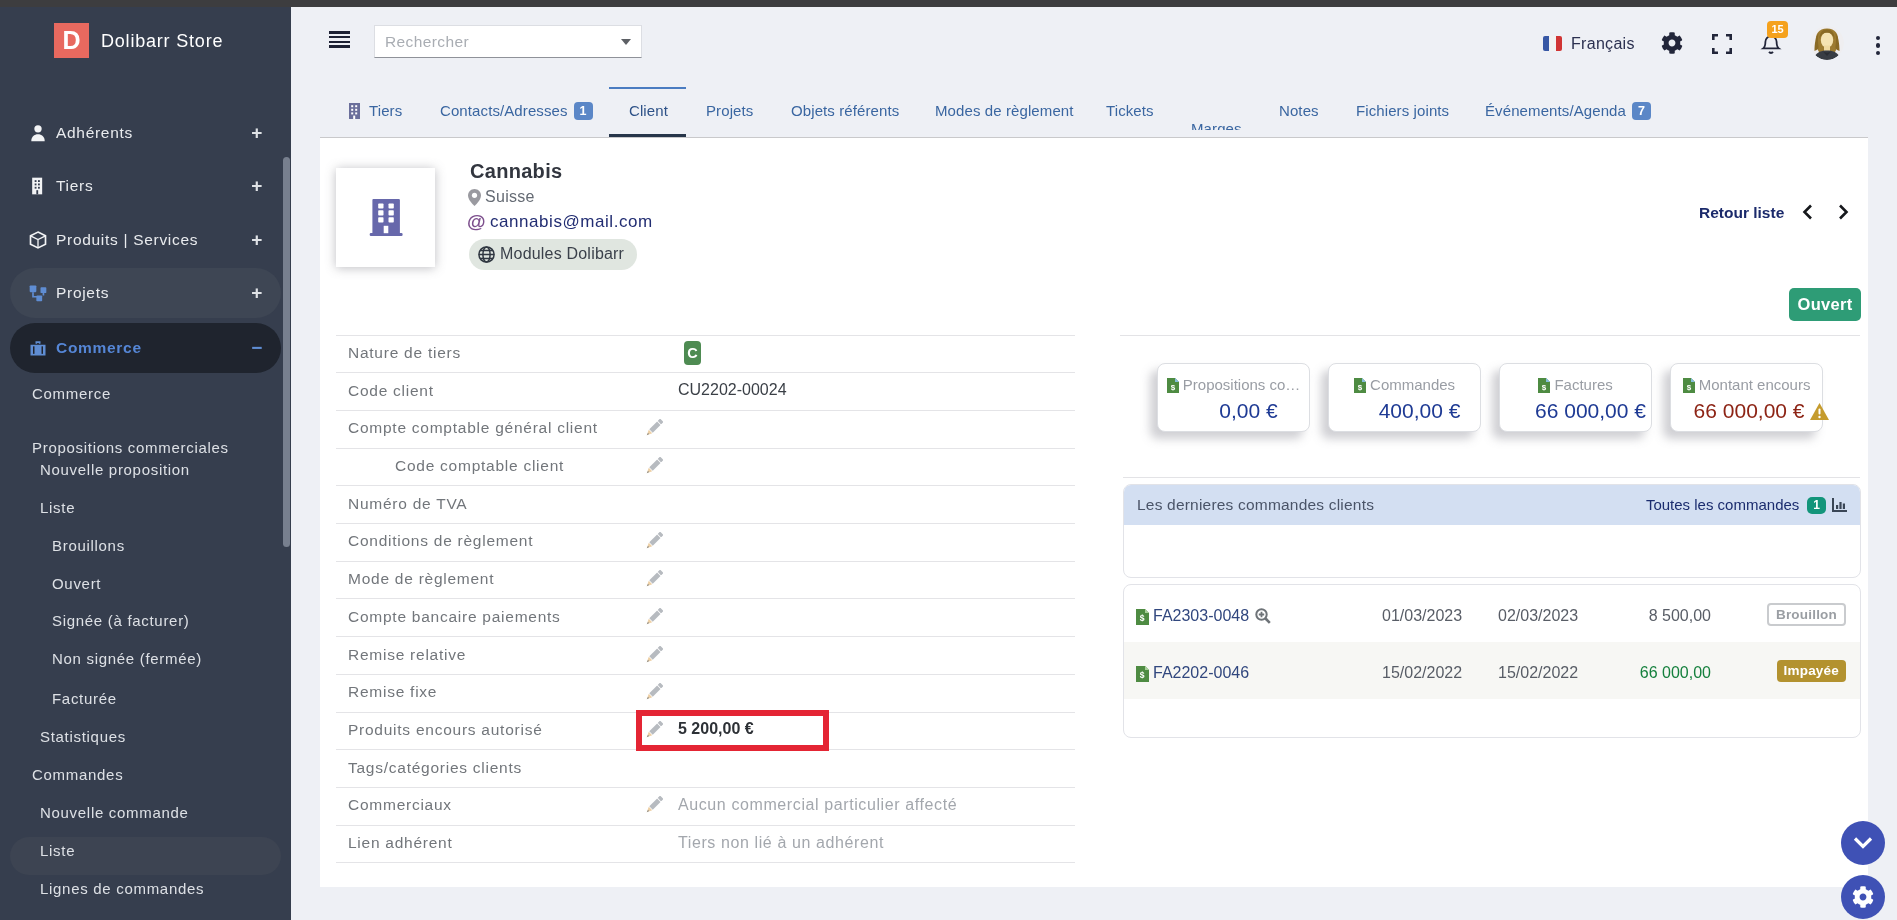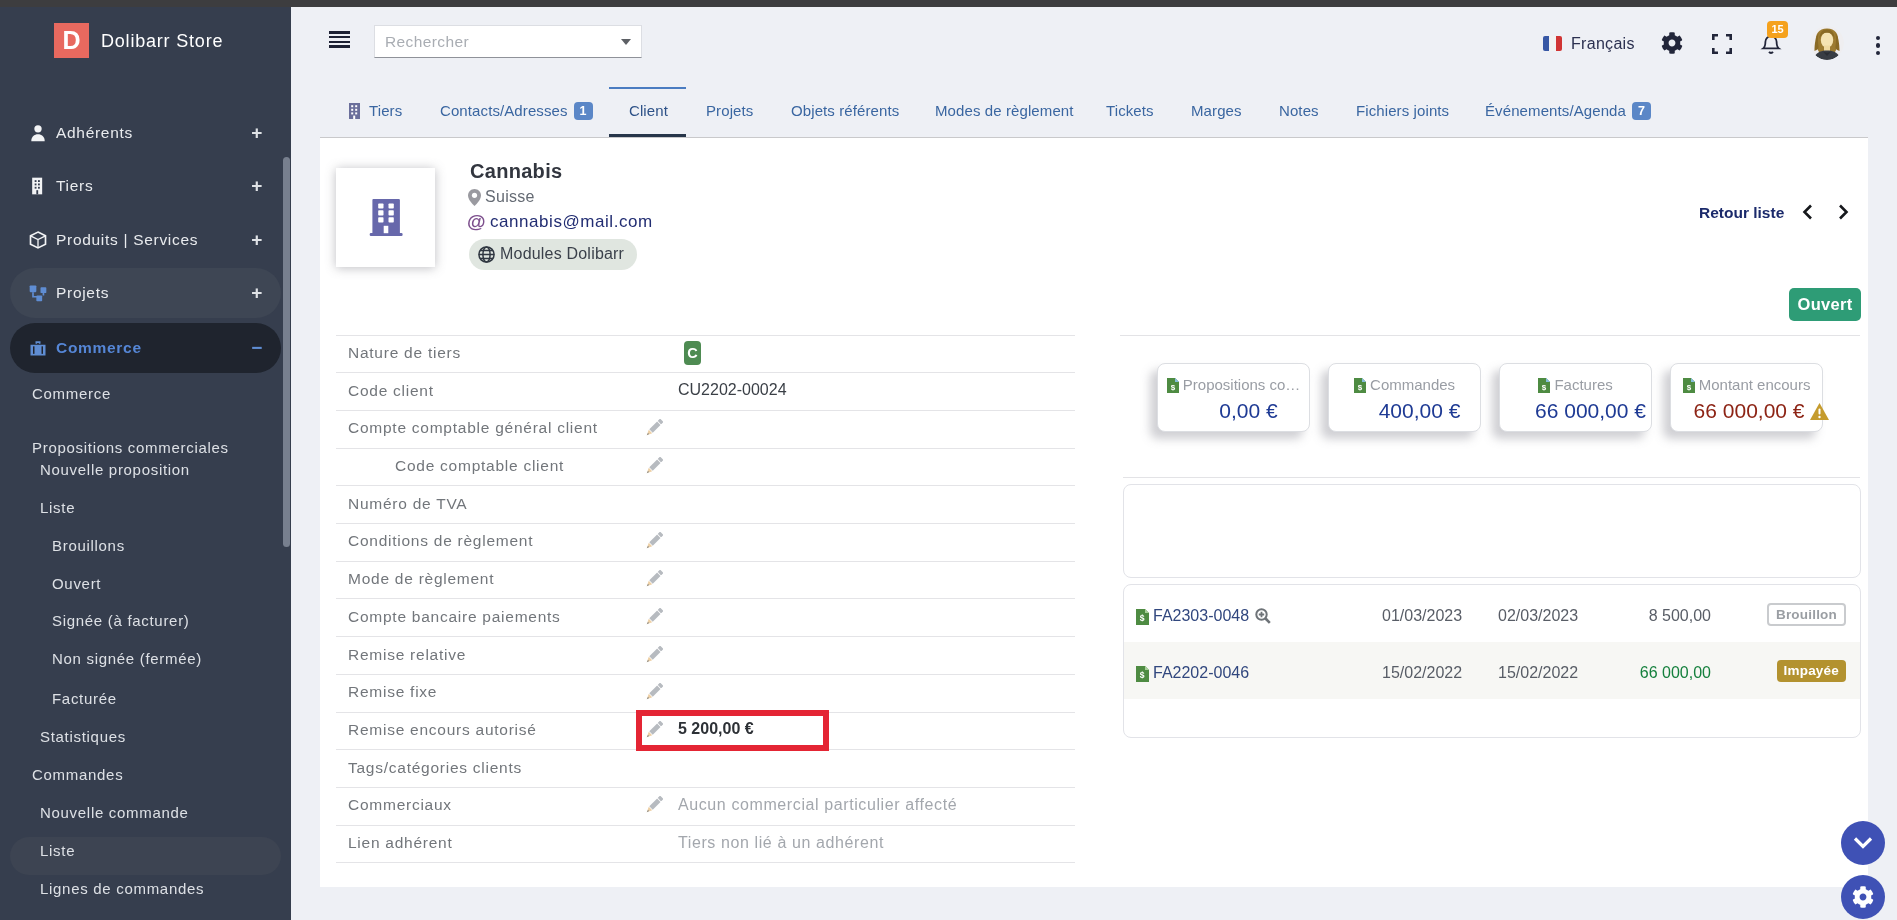--- a/index.html
+++ b/index.html
@@ -219,21 +219,21 @@
         <rect x="5.2" y="12.6" width="2" height="3.4"></rect>
       </g>
     </svg>
   <div class="tab" style="left:49px;">Tiers</div>
   <div class="tab" style="left:120px;">Contacts/Adresses<span class="tbadge">1</span></div>
   <div class="tab" style="left:309px; color:#2e5288;">Client</div>
   <div class="tab" style="left:386px;">Projets</div>
   <div class="tab" style="left:471px;">Objets référents</div>
   <div class="tab" style="left:615px;">Modes de règlement</div>
   <div class="tab" style="left:786px;">Tickets</div>
-  <div class="tab" style="left:871px;">Marges</div>
+  <div class="tab" style="left:871px;margin-top:18px;">Marges</div>
   <div class="tab" style="left:959px;">Notes</div>
   <div class="tab" style="left:1036px;">Fichiers joints</div>
   <div class="tab" style="left:1165px;">Événements/Agenda<span class="tbadge">7</span></div>
 </div>
 
 <div id="card" class="abs">
   <div id="photobox" class="abs">
     <svg style="position:absolute; left:33px; top:31px;" width="34" height="38" viewBox="0 0 34 38" fill="#6768ab">
         <rect x="3.4" y="0" width="27.5" height="35.2" rx="1"></rect>
         <rect x="0.7" y="34" width="32.9" height="3" rx="1.2"></rect>
@@ -294,21 +294,21 @@
   <div class="flabel" style="top:214px;">Nature de tiers</div>
   <div class="flabel" style="top:251.5px;">Code client</div>
   <div class="flabel" style="top:289px;">Compte comptable général client</div>
   <div class="flabel" style="top:327px;margin-left:47px;">Code comptable client</div>
   <div class="flabel" style="top:364.5px;">Numéro de TVA</div>
   <div class="flabel" style="top:402px;">Conditions de règlement</div>
   <div class="flabel" style="top:440px;">Mode de règlement</div>
   <div class="flabel" style="top:477.5px;">Compte bancaire paiements</div>
   <div class="flabel" style="top:515.5px;">Remise relative</div>
   <div class="flabel" style="top:553px;">Remise fixe</div>
-  <div class="flabel" style="top:590.5px;">Remise encours autorisé</div>
+  <div class="flabel" style="top:590.5px;">Produits encours autorisé</div>
   <div class="flabel" style="top:628.5px;">Tags/catégories clients</div>
   <div class="flabel" style="top:666px;">Commerciaux</div>
   <div class="flabel" style="top:704px;">Lien adhérent</div>
 
   <svg class="pencil" style="top:289px;" viewBox="0 0 18 18">
       <g transform="rotate(45 9 9)">
         <rect x="6.6" y="-2" width="4.8" height="3.4" rx="0.6" fill="#b7bbc0"></rect>
         <rect x="6.6" y="2.2" width="4.8" height="11" fill="#b7bbc0"></rect>
         <path d="M6.6 14 L11.4 14 L9 19.2 Z" fill="#edcfa4"></path>
         <path d="M8.2 16.8 L9 19.2 L9.8 16.8 Z" fill="#7c8084"></path>
@@ -420,20 +420,29 @@
           <text x="6" y="11.5" font-size="8" fill="#fff" text-anchor="middle" font-weight="bold">$</text>
         </svg> Montant encours</div>
     <div class="sval" style="color:#8d2415;">66 000,00 € <svg width="19" height="17" viewBox="0 0 19 17" style="vertical-align:-2px;">
           <path d="M9.5 0 19 17H0z" fill="#c59b2d"></path>
           <rect x="8.5" y="5.5" width="2" height="6" rx="1" fill="#fff"></rect>
           <circle cx="9.5" cy="14" r="1.2" fill="#fff"></circle>
         </svg></div>
   </div>
 
   <div class="rtable" style="top:354px; height:94px;">
+    <div class="rthead">
+      <span class="t1">Les dernieres commandes clients</span>
+      <span class="t2">Toutes les commandes<span class="tealbadge">1</span><svg width="15" height="14" viewBox="0 0 15 14" style="vertical-align:-2px;">
+            <path d="M0 0v14h15v-2H2V0z" fill="#3a4656"></path>
+            <rect x="4" y="7" width="2.2" height="4" fill="#3a4656"></rect>
+            <rect x="7.4" y="4" width="2.2" height="7" fill="#3a4656"></rect>
+            <rect x="10.8" y="5.5" width="2.2" height="5.5" fill="#3a4656"></rect>
+          </svg></span>
+    </div>
   </div>
 
   <div class="rtable" style="top:453.5px; height:154px;">
     <div style="position:relative; height:57px;">
       <svg style="position:absolute; left:12px; top:24px;" width="13" height="16" viewBox="0 0 13 16">
           <path d="M0 0h9l4 4v12H0z" fill="#4e8b42"></path>
           <path d="M9 0l4 4H9z" fill="#a8cf9a"></path>
           <text x="6" y="12" font-size="8.5" fill="#fff" text-anchor="middle" font-weight="bold">$</text>
         </svg>
       <span style="position:absolute; left:29px; top:22px; color:#31477e; font-size:16px;">FA2303-0048</span>

